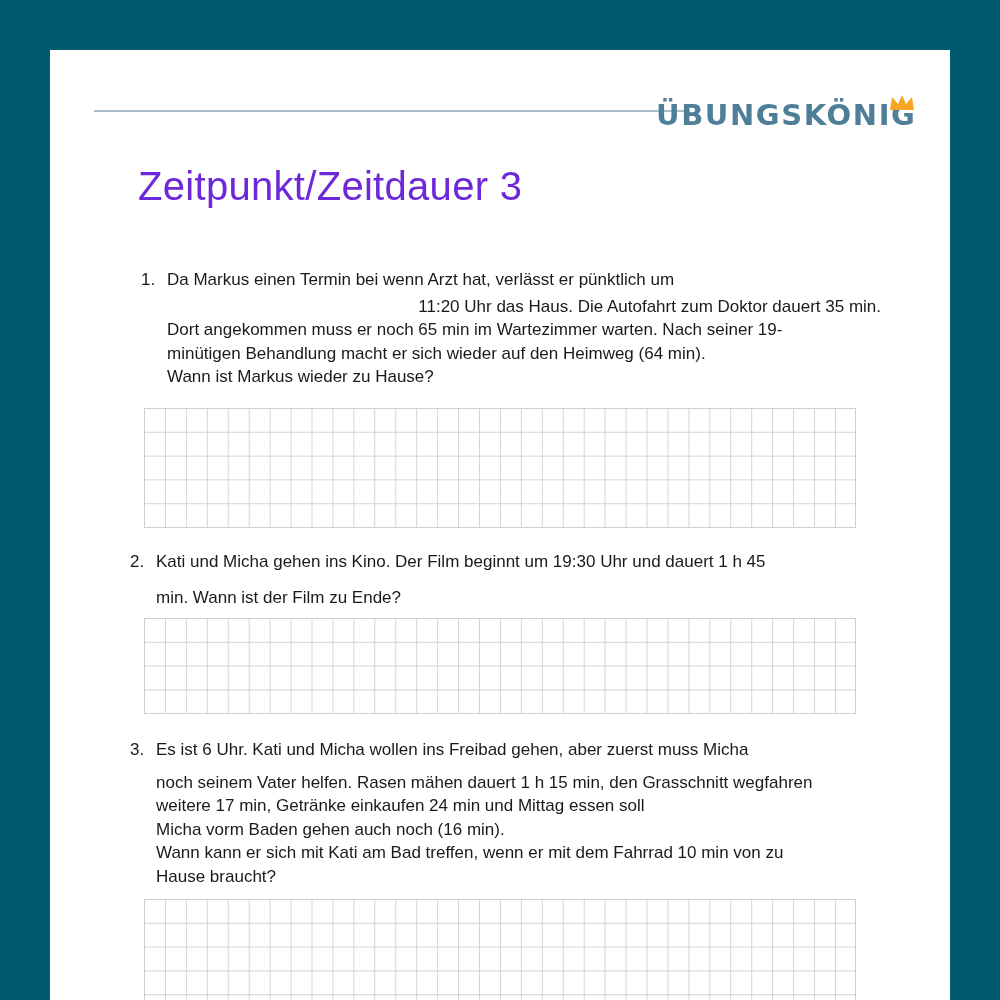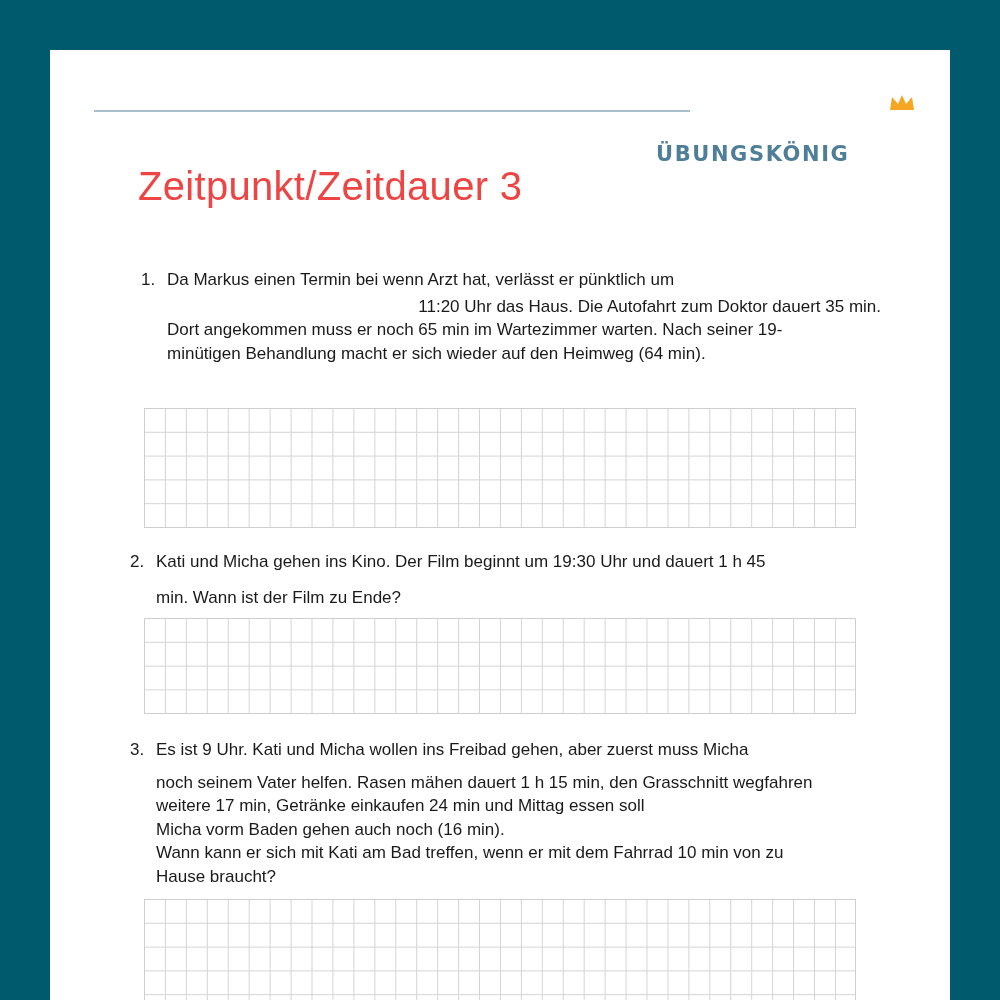--- a/index.html
+++ b/index.html
@@ -14,31 +14,30 @@
       position:absolute; left:50px; top:50px; width:900px; height:960px;
       background:#ffffff;
     }
     .rule {
       position:absolute; left:44px; top:60px; width:596px; height:2px;
       background:#a9c0cc;
     }
     .logo {
       position:absolute; left:606px; top:48px;
       font-family:"DejaVu Sans", sans-serif;
-      font-weight:bold; font-size:21px; letter-spacing:1.6px;
+      font-weight:bold; font-size:29px; letter-spacing:1.6px;
       color:#4f7f98;
-      margin-top:44px;
     }
     .crown {
       position:absolute; left:838px; top:44px; width:28px; height:18px;
     }
     .title {
       position:absolute; left:88px; top:114px;
       font-family:"Liberation Sans", sans-serif;
-      font-size:40px; font-weight:normal; color:#ef4444;
+      font-size:40px; font-weight:normal; color:#6d28d9;
       letter-spacing:0.3px;
     }
     .task {
       position:absolute; left:80px; width:740px;
       font-family:"Liberation Sans", sans-serif;
       font-size:17px; line-height:23.5px; color:#1a1a1a;
     }
     .task .num { position:absolute; left:0; top:0; }
     .task .line { display:block; white-space:nowrap; }
     .grid {
@@ -66,37 +65,38 @@
 
   <h1 class="title" style="margin:0;">Zeitpunkt/Zeitdauer 3</h1>
 
   <div class="task" style="top:218px; left:91px;">
     <span class="num">1.</span>
     <div style="padding-left:26px;">
       <span class="line">Da Markus einen Termin bei wenn Arzt hat, verlässt er pünktlich um</span>
       <span class="line" style="margin-top:3px;text-align:right;">11:20 Uhr das Haus. Die Autofahrt zum Doktor dauert 35 min.</span>
       <span class="line">Dort angekommen muss er noch 65 min im Wartezimmer warten. Nach seiner 19-</span>
       <span class="line">minütigen Behandlung macht er sich wieder auf den Heimweg (64 min).</span>
+      <span class="line">Wann ist Markus wieder zu Hause?</span>
     </div>
   </div>
   <div class="grid" style="top:358px; height:120px;"></div>
 
   <div class="task" style="top:500px; left:80px;">
     <span class="num">2.</span>
     <div style="padding-left:26px;">
       <span class="line">Kati und Micha gehen ins Kino. Der Film beginnt um 19:30 Uhr und dauert 1 h 45</span>
       <span class="line" style="margin-top:12px;">min. Wann ist der Film zu Ende?</span>
     </div>
   </div>
   <div class="grid" style="top:568px; height:96px;"></div>
 
   <div class="task" style="top:688px; left:80px;">
     <span class="num">3.</span>
     <div style="padding-left:26px;">
-      <span class="line">Es ist 9 Uhr. Kati und Micha wollen ins Freibad gehen, aber zuerst muss Micha</span>
+      <span class="line">Es ist 6 Uhr. Kati und Micha wollen ins Freibad gehen, aber zuerst muss Micha</span>
       <span class="line" style="margin-top:9px;">noch seinem Vater helfen. Rasen mähen dauert 1 h 15 min, den Grasschnitt wegfahren</span>
       <span class="line">weitere 17 min, Getränke einkaufen 24 min und Mittag essen soll</span>
       <span class="line">Micha vorm Baden gehen auch noch (16 min).</span>
       <span class="line">Wann kann er sich mit Kati am Bad treffen, wenn er mit dem Fahrrad 10 min von zu</span>
       <span class="line">Hause braucht?</span>
     </div>
   </div>
   <div class="grid" style="top:849px; height:120px;"></div>
 
 </div>

